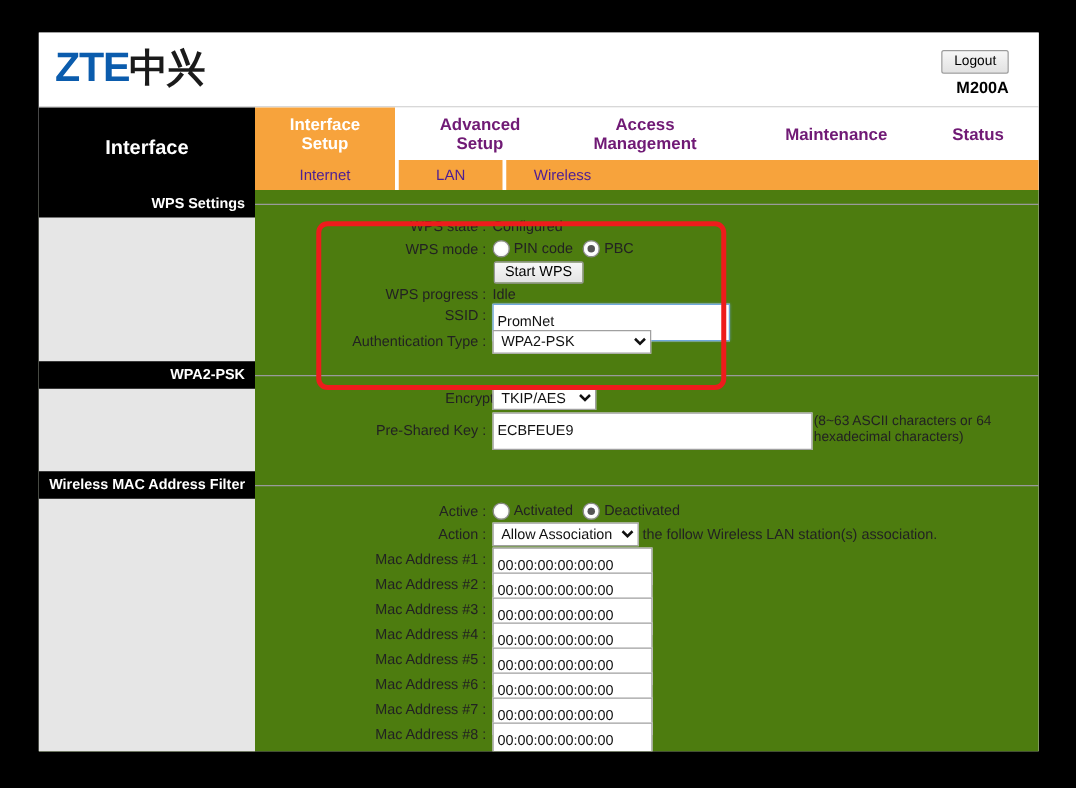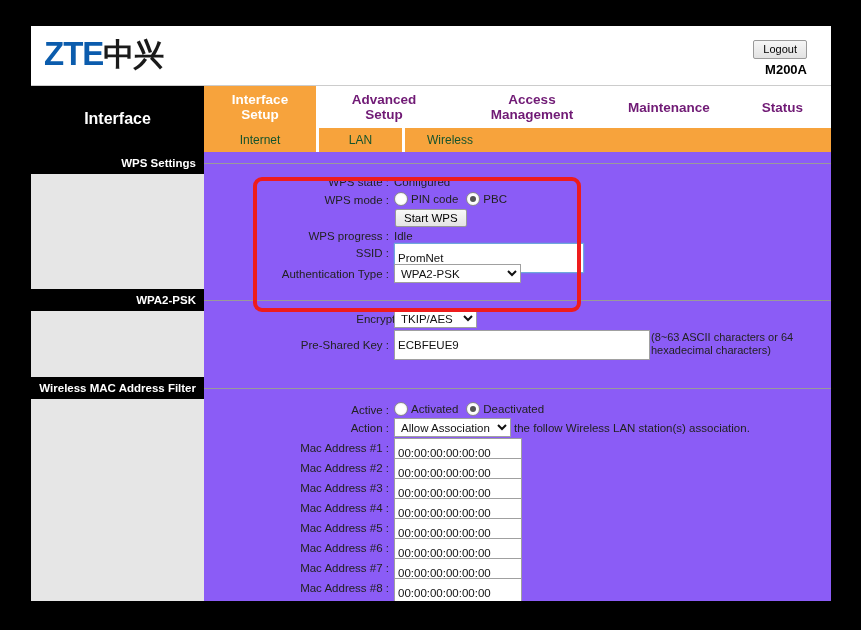--- a/index.html
+++ b/index.html
@@ -124,37 +124,37 @@
     height: 24px;
     background: #f7a33c;
   }
   .subtab {
     position: absolute;
     top: 0;
     height: 24px;
     display: flex;
     align-items: center;
     justify-content: center;
-    color: #14532d;
+    color: #4c1d95;
     font-size: 12px;
     cursor: pointer;
   }
   .subdiv {
     position: absolute;
     top: 0;
     width: 3px;
     height: 24px;
     background: #ffffff;
   }
 
   
   .bodyarea {
     position: relative;
     height: 450px;
-    background: #8b5cf6;
+    background: #4d7c0f;
   }
   .sidecol {
     position: absolute;
     left: 0; top: 0;
     width: 173px;
     height: 450px;
     background: #e6e6e6;
   }
   .sechead {
     position: absolute;
@@ -311,21 +311,21 @@
             <div>Interface</div>
             <div>Setup</div>
           </div>
         </div>
         <div class="tab" style="left:112px;width:136px;">
           <div>
             <div>Advanced</div>
             <div>Setup</div>
           </div>
         </div>
-        <div class="tab" style="left:252px;width:152px;">
+        <div class="tab" style="left:236px;width:152px;">
           <div>
             <div>Access</div>
             <div>Management</div>
           </div>
         </div>
         <div class="tab" style="left:400px;width:130px;">
           <div>Maintenance</div>
         </div>
         <div class="tab" style="left:530px;width:97px;">
           <div>Status</div>

